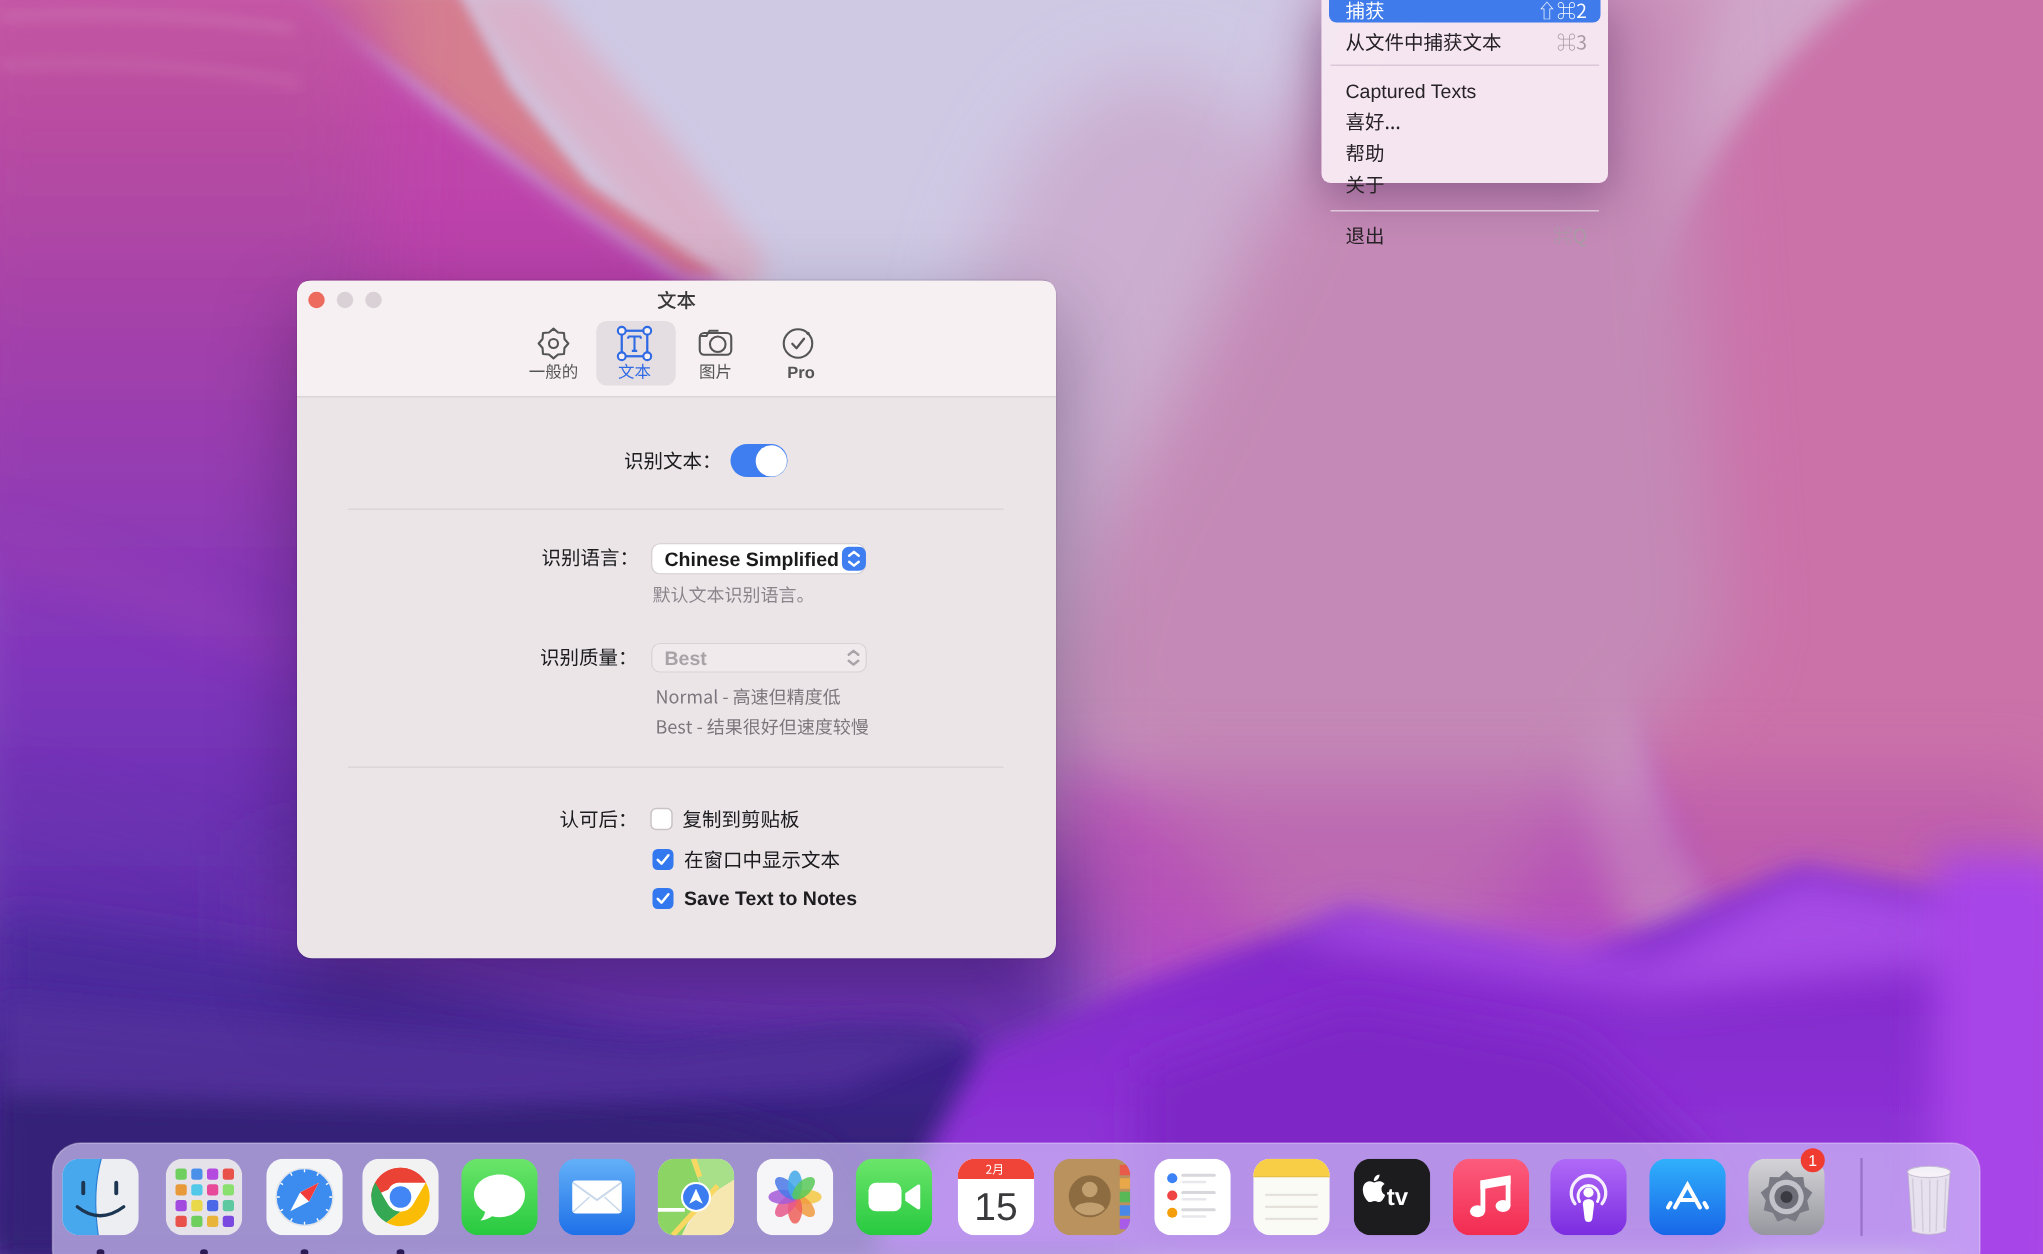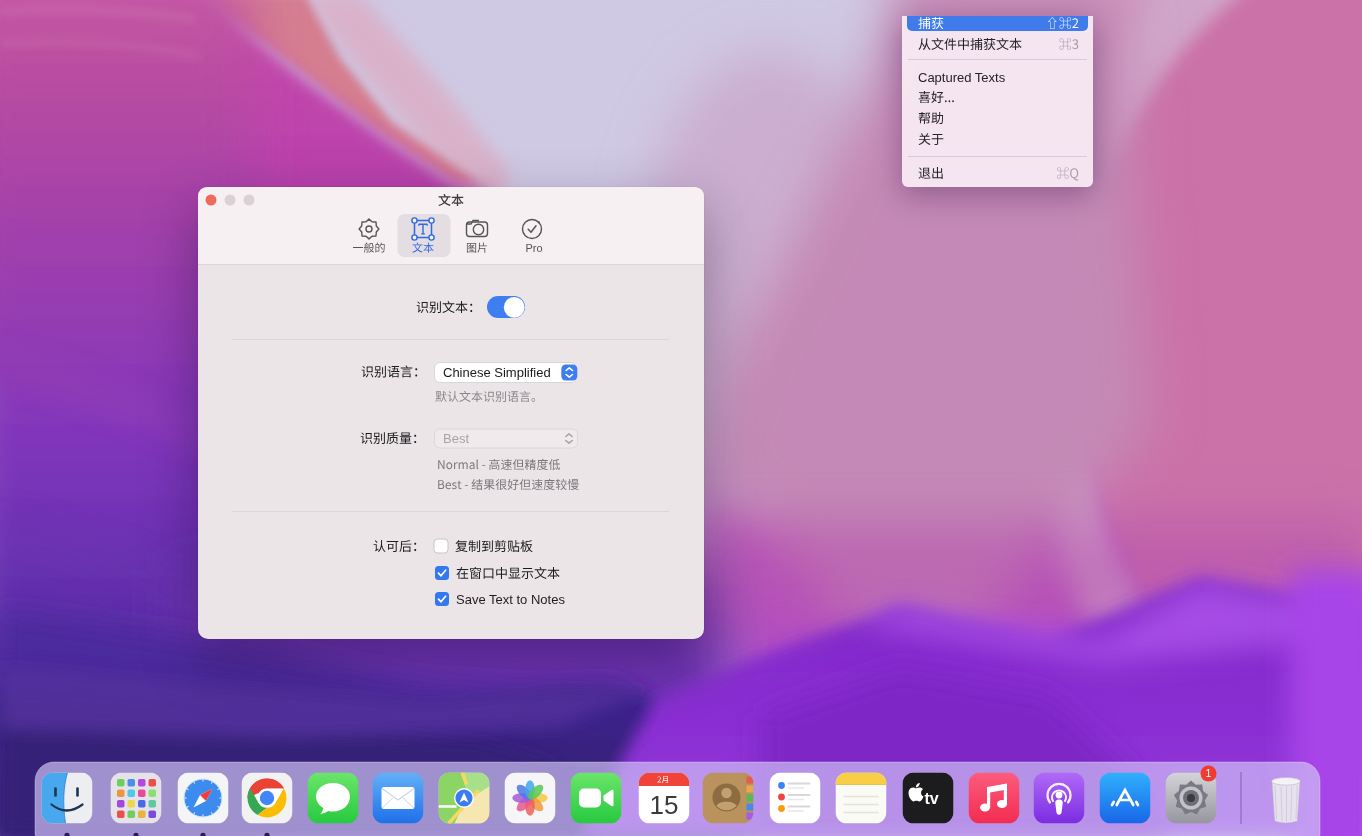--- a/index.html
+++ b/index.html
@@ -76,21 +76,21 @@
     <path d="M0,700 L300,726 L480,742 L550,762 L600,836 L0,836 Z" fill="#342078" filter="url(#b8)"></path>
 <path d="M0,664 L430,700 L560,687 L645,691 L560,726 L300,738 L0,730 Z" fill="#55319e" filter="url(#b8)" opacity="0.85"></path>
 <rect x="690" y="520" width="680" height="110" fill="#b54fae" filter="url(#b25)" opacity="0.55"></rect>
 <path d="M580,836 L655,700 L758,656 L900,606 L1050,638 L1200,578 L1362,606 L1362,836 Z" fill="url(#gbr)" filter="url(#b8)"></path>
 <path d="M760,715 L900,668 L1050,695 L1130,770 L1170,836 L760,836 Z" fill="#7e28c6" filter="url(#b14)"></path>
     <path d="M855,624 L900,606 L1000,624 L1100,640 L1200,582 L1290,599 L1362,606 L1362,638 L1100,664 Z" fill="#aa50e8" filter="url(#b14)" opacity="0.9"></path>
     <path d="M0,355 Q100,380 198,428 L198,446 Q100,398 0,373 Z" fill="#a044b4" filter="url(#b14)" opacity="0.5"></path>
     <path d="M0,515 Q100,540 198,582 L198,600 Q100,558 0,533 Z" fill="#6c34ae" filter="url(#b14)" opacity="0.5"></path>
 <rect x="1290" y="570" width="90" height="300" fill="#a845e8" filter="url(#b14)"></rect>
 </svg>
-<div style="position:absolute;left:198px;top:187px;width:506px;height:452px;border-radius:10px;box-shadow:0 22px 55px rgba(22,8,45,0.36), 0 0 1px rgba(0,0,0,0.3);">
+<div style="position:absolute;left:198px;top:187px;width:506px;height:452px;border-radius:10px;box-shadow:0 22px 55px rgba(22,8,45,0.36), 0 0 1px rgba(0,0,0,0.3);font-weight:bold;">
 <svg width="506" height="452" viewBox="0 0 506 452" style="position:absolute;font-family:'Liberation Sans',sans-serif">
       <rect x="0" y="0" width="506" height="452" rx="10" fill="#ebe5e8"></rect>
 <path d="M0,10 Q0,0 10,0 L496,0 Q506,0 506,10 L506,77 L0,77 Z" fill="#f6f0f2"></path>
 <line x1="0" y1="77.5" x2="506" y2="77.5" stroke="#dcd5d8"></line>
 <circle cx="13" cy="13" r="5.5" fill="#ed6a5f"></circle>
 <circle cx="32" cy="13" r="5.5" fill="#d9d1d5"></circle>
 <circle cx="51" cy="13" r="5.5" fill="#d9d1d5"></circle>
 <path d="M418 823C446 775 474 712 486 671H48V579H204C261 432 336 305 433 201C326 113 193 51 31 7C50 -15 79 -59 90 -82C254 -31 391 38 503 133C612 38 746 -33 908 -77C923 -50 951 -10 972 11C816 49 685 115 577 202C672 303 746 427 800 579H957V671H503L592 699C579 741 547 805 518 853ZM505 267C418 356 350 461 302 579H693C648 454 586 352 505 267ZM1449 544V191H1230C1314 288 1386 411 1437 544ZM1549 544H1559C1609 412 1680 288 1765 191H1549ZM1449 844V641H1062V544H1340C1272 382 1158 228 1031 147C1054 129 1085 94 1101 71C1145 103 1187 142 1226 187V95H1449V-84H1549V95H1772V183C1810 141 1850 104 1893 74C1910 100 1944 137 1968 157C1838 235 1723 385 1655 544H1940V641H1549V844Z" transform="matrix(0.013 0 0 -0.013 240.00 18.00)" fill="#3a3a3a"></path>
 <rect x="199.5" y="27" width="53" height="43" rx="7" fill="#e4dde1"></rect>
 <path d="M171.0,32.1 L174.0,34.7 L178.0,35.0 L178.3,39.0 L180.9,42.0 L178.3,45.0 L178.0,49.0 L174.0,49.3 L171.0,51.9 L168.0,49.3 L164.0,49.0 L163.7,45.0 L161.1,42.0 L163.7,39.0 L164.0,35.0 L168.0,34.7 Z" stroke="#555" stroke-width="1.4" fill="none" stroke-linejoin="round"></path>
@@ -134,21 +134,21 @@
 <rect x="236" y="352" width="14" height="14" rx="3.5" fill="#ffffff" stroke="#c9c3c6" stroke-width="1"></rect>
 <path d="M288 442H753V374H288ZM288 559H753V493H288ZM213 614V319H325C268 243 180 173 93 127C109 115 135 90 147 78C187 102 229 132 269 166C311 123 362 85 422 54C301 18 165 -3 33 -13C45 -30 58 -61 62 -80C214 -65 372 -36 508 15C628 -32 769 -60 920 -72C930 -53 947 -23 963 -6C830 2 705 21 596 52C688 97 766 155 818 228L771 259L759 255H358C375 275 391 296 405 317L399 319H831V614ZM267 840C220 741 134 649 48 590C63 576 86 545 96 530C148 570 201 622 246 680H902V743H292C308 768 323 793 335 819ZM700 197C650 151 583 113 505 83C430 113 367 151 320 197ZM1676 748V194H1747V748ZM1854 830V23C1854 7 1849 2 1834 2C1815 1 1759 1 1700 3C1710 -20 1721 -55 1725 -76C1800 -76 1855 -74 1885 -62C1916 -48 1928 -26 1928 24V830ZM1142 816C1121 719 1087 619 1041 552C1060 545 1093 532 1108 524C1125 553 1142 588 1158 627H1289V522H1045V453H1289V351H1091V2H1159V283H1289V-79H1361V283H1500V78C1500 67 1497 64 1486 64C1475 63 1442 63 1400 65C1409 46 1418 19 1421 -1C1476 -1 1515 0 1538 11C1563 23 1569 42 1569 76V351H1361V453H1604V522H1361V627H1565V696H1361V836H1289V696H1183C1194 730 1204 766 1212 802ZM2641 754V148H2711V754ZM2839 824V37C2839 20 2834 15 2817 15C2800 14 2745 14 2686 16C2698 -4 2710 -38 2714 -59C2787 -59 2840 -57 2871 -44C2901 -32 2912 -10 2912 37V824ZM2062 42 2079 -30C2211 -4 2401 32 2579 67L2575 133L2365 94V251H2565V318H2365V425H2294V318H2097V251H2294V82ZM2119 439C2143 450 2180 454 2493 484C2507 461 2519 440 2528 422L2585 460C2556 517 2490 608 2434 675L2379 643C2404 613 2430 577 2454 543L2198 521C2239 575 2280 642 2314 708H2585V774H2071V708H2230C2198 637 2157 573 2142 554C2125 530 2110 513 2094 510C2103 490 2114 455 2119 439ZM3596 617V359H3661V617ZM3788 643V334C3788 323 3786 320 3774 320C3762 319 3726 319 3684 320C3692 305 3701 283 3705 267C3760 267 3799 267 3823 275C3848 284 3855 299 3855 333V643ZM3686 843C3671 813 3644 770 3621 739H3322L3366 751C3354 778 3328 816 3305 844L3236 827C3258 801 3281 764 3293 739H3064V680H3938V739H3699C3719 765 3741 795 3760 826ZM3084 228V166H3409C3373 64 3289 8 3050 -20C3063 -35 3080 -65 3086 -83C3351 -46 3447 29 3486 166H3798C3786 59 3772 12 3754 -4C3745 -11 3735 -12 3713 -12C3693 -12 3631 -12 3570 -6C3583 -25 3591 -52 3593 -71C3654 -75 3712 -76 3742 -74C3774 -72 3794 -67 3814 -49C3842 -22 3858 43 3875 197C3876 207 3878 228 3878 228ZM3418 578V520H3200V578ZM3136 628V272H3200V368H3418V332C3418 323 3415 320 3406 320C3397 319 3368 319 3335 320C3342 306 3350 287 3354 272C3400 272 3433 272 3455 281C3476 289 3482 302 3482 332V628ZM3418 474V414H3200V474ZM4223 652V373C4223 246 4211 68 4037 -32C4052 -44 4073 -67 4082 -81C4268 35 4289 226 4289 373V652ZM4268 127C4308 71 4355 -6 4375 -53L4433 -14C4410 31 4361 105 4322 160ZM4086 785V177H4148V717H4364V179H4430V785ZM4484 360V-80H4551V-32H4859V-76H4928V360H4715V569H4960V640H4715V840H4645V360ZM4551 38V290H4859V38ZM5197 840V647H5058V577H5191C5159 439 5097 278 5032 197C5045 179 5063 145 5071 125C5117 193 5163 305 5197 421V-79H5267V456C5294 405 5326 342 5339 309L5385 366C5368 396 5292 512 5267 546V577H5387V647H5267V840ZM5879 821C5778 779 5585 755 5428 746V502C5428 343 5418 118 5306 -40C5323 -48 5354 -70 5368 -82C5477 75 5499 309 5501 476H5531C5561 351 5604 238 5664 144C5600 70 5524 16 5440 -19C5456 -33 5476 -62 5486 -80C5569 -41 5644 12 5708 82C5764 11 5833 -45 5915 -82C5927 -62 5950 -32 5967 -18C5883 15 5813 70 5756 141C5829 241 5883 370 5911 533L5864 547L5851 544H5501V685C5651 695 5823 718 5929 761ZM5827 476C5802 370 5762 280 5710 204C5661 283 5624 376 5598 476Z" transform="matrix(0.013 0 0 -0.013 257.00 364.00)" fill="#1d1d1f"></path>
 <rect x="237" y="379" width="14" height="14" rx="3.5" fill="#3478f0"></rect>
 <path d="M240.5,386.2 L243,388.8 L247.6,383.2" stroke="#fff" stroke-width="1.7" fill="none" stroke-linecap="round" stroke-linejoin="round"></path>
 <path d="M391 840C377 789 359 736 338 685H63V613H305C241 485 153 366 38 286C50 269 69 237 77 217C119 247 158 281 193 318V-76H268V407C315 471 356 541 390 613H939V685H421C439 730 455 776 469 821ZM598 561V368H373V298H598V14H333V-56H938V14H673V298H900V368H673V561ZM1371 673C1293 611 1182 561 1086 534L1125 476C1230 508 1342 568 1426 637ZM1576 631C1679 587 1810 516 1874 469L1923 518C1854 566 1722 632 1622 674ZM1432 573C1417 543 1391 503 1367 471H1164V-82H1239V-40H1769V-76H1847V471H1446C1468 497 1491 527 1511 557ZM1239 17V414H1769V17ZM1365 219C1405 203 1448 183 1490 162C1427 124 1352 97 1277 82C1289 69 1303 48 1310 33C1394 54 1476 86 1546 133C1598 104 1644 75 1675 51L1714 94C1684 117 1641 143 1594 169C1641 209 1679 258 1705 318L1665 337L1654 335H1427C1437 352 1446 369 1454 386L1395 395C1373 346 1332 288 1274 244C1288 237 1308 220 1319 208C1348 232 1373 259 1394 286H1623C1602 252 1573 222 1540 196C1494 219 1446 240 1402 257ZM1426 826C1438 805 1450 779 1461 755H1077V597H1152V695H1844V601H1922V755H1551C1538 784 1520 818 1504 845ZM2127 735V-55H2205V30H2796V-51H2876V735ZM2205 107V660H2796V107ZM3458 840V661H3096V186H3171V248H3458V-79H3537V248H3825V191H3902V661H3537V840ZM3171 322V588H3458V322ZM3825 322H3537V588H3825ZM4244 570H4757V466H4244ZM4244 731H4757V628H4244ZM4171 791V405H4833V791ZM4820 330C4787 266 4727 180 4682 126L4740 97C4786 151 4842 230 4885 300ZM4124 297C4165 233 4213 145 4236 93L4297 123C4275 174 4224 260 4183 322ZM4571 365V39H4423V365H4352V39H4040V-33H4960V39H4643V365ZM5234 351C5191 238 5117 127 5035 56C5054 46 5088 24 5104 11C5183 88 5262 207 5311 330ZM5684 320C5756 224 5832 94 5859 10L5934 44C5904 129 5826 255 5753 349ZM5149 766V692H5853V766ZM5060 523V449H5461V19C5461 3 5455 -1 5437 -2C5418 -3 5352 -3 5284 0C5296 -23 5308 -56 5311 -79C5400 -79 5459 -78 5494 -66C5530 -53 5542 -31 5542 18V449H5941V523ZM6423 823C6453 774 6485 707 6497 666L6580 693C6566 734 6531 799 6501 847ZM6050 664V590H6206C6265 438 6344 307 6447 200C6337 108 6202 40 6036 -7C6051 -25 6075 -60 6083 -78C6250 -24 6389 48 6502 146C6615 46 6751 -28 6915 -73C6928 -52 6950 -20 6967 -4C6807 36 6671 107 6560 201C6661 304 6738 432 6796 590H6954V664ZM6504 253C6410 348 6336 462 6284 590H6711C6661 455 6592 344 6504 253ZM7460 839V629H7065V553H7367C7294 383 7170 221 7037 140C7055 125 7080 98 7092 79C7237 178 7366 357 7444 553H7460V183H7226V107H7460V-80H7539V107H7772V183H7539V553H7553C7629 357 7758 177 7906 81C7920 102 7946 131 7965 146C7826 226 7700 384 7628 553H7937V629H7539V839Z" transform="matrix(0.013 0 0 -0.013 258.00 391.00)" fill="#1d1d1f"></path>
 <rect x="237" y="405" width="14" height="14" rx="3.5" fill="#3478f0"></rect>
 <path d="M240.5,412.2 L243,414.8 L247.6,409.2" stroke="#fff" stroke-width="1.7" fill="none" stroke-linecap="round" stroke-linejoin="round"></path>
 <text x="258" y="416.5" font-size="13" fill="#1d1d1f">Save Text to Notes</text>
     </svg>
   </div>
-<div style="position:absolute;left:902px;top:0;width:191px;height:171px;background:rgba(247,233,242,0.96);border-radius:0 0 6px 6px;box-shadow:0 8px 30px rgba(40,10,60,0.35);margin-top:16px;">
+<div style="position:absolute;left:881px;top:0;width:191px;height:122px;background:rgba(247,233,242,0.96);border-radius:0 0 6px 6px;box-shadow:0 8px 30px rgba(40,10,60,0.35);">
 <svg width="191" height="171" viewBox="0 0 191 171" style="position:absolute;font-family:'Liberation Sans',sans-serif">
       <rect x="5" y="-6" width="181" height="21" rx="5" fill="#3f7bea"></rect>
 <path d="M733 783C783 756 851 717 888 691H691V840H621V691H373V622H621V525H400V-78H469V127H621V-70H691V127H856V-3C856 -15 853 -19 841 -19C828 -20 790 -20 746 -19C754 -36 762 -62 765 -79C827 -80 869 -79 894 -69C919 -58 927 -40 927 -3V525H691V622H948V691H897L931 741C893 765 821 804 769 830ZM856 457V358H691V457ZM621 457V358H469V457ZM469 294H621V191H469ZM856 294V191H691V294ZM181 840V639H42V568H181V350C124 334 71 319 28 308L44 235L181 276V7C181 -8 175 -12 162 -12C149 -13 108 -13 62 -12C72 -32 82 -62 85 -80C151 -80 192 -78 218 -67C244 -55 253 -35 253 7V299L376 337L366 404L253 371V568H365V639H253V840ZM1709 554C1761 518 1819 465 1846 427L1900 468C1872 506 1812 557 1760 590ZM1608 596V448L1607 413H1373V343H1601C1584 220 1527 78 1345 -34C1364 -47 1388 -66 1401 -82C1551 11 1621 125 1653 238C1704 94 1784 -17 1904 -78C1914 -59 1937 -32 1954 -18C1815 43 1729 176 1685 343H1942V413H1678V448V596ZM1633 840V760H1373V840H1299V760H1062V692H1299V610H1373V692H1633V615H1707V692H1942V760H1707V840ZM1325 590C1304 566 1278 541 1248 517C1221 548 1186 578 1143 606L1094 566C1136 538 1168 509 1193 478C1146 447 1093 418 1041 396C1055 383 1076 361 1086 346C1135 368 1184 395 1230 425C1246 396 1257 365 1264 334C1215 265 1119 190 1039 156C1055 142 1074 117 1084 99C1148 134 1221 192 1275 251L1276 211C1276 109 1268 38 1244 9C1236 -1 1227 -6 1213 -7C1191 -10 1153 -10 1108 -7C1121 -26 1130 -53 1131 -74C1172 -76 1209 -76 1242 -70C1264 -67 1282 -57 1295 -42C1335 5 1346 93 1346 207C1346 296 1337 384 1287 465C1325 494 1359 525 1386 556Z" transform="matrix(0.013 0 0 -0.013 16.00 12.00)" fill="#ffffff"></path>
 <path d="M334 -70H666V454H841V455L500 845L159 455V454H334ZM629 491V-33H371V491H241V493L500 789L759 493V491ZM1636 670C1636 591 1636 555 1636 555C1530 555 1470 555 1364 555C1364 555 1364 591 1364 670C1364 755 1295 824 1209 824C1124 824 1055 755 1055 670C1055 584 1124 515 1209 515C1288 515 1324 515 1324 515C1324 409 1324 351 1324 245C1324 245 1288 245 1209 245C1124 245 1055 176 1055 90C1055 5 1124 -64 1209 -64C1295 -64 1364 5 1364 90C1364 169 1364 205 1364 205C1470 205 1530 205 1636 205C1636 205 1636 169 1636 90C1636 5 1705 -64 1791 -64C1876 -64 1945 5 1945 90C1945 176 1876 245 1791 245C1712 245 1676 245 1676 245C1676 351 1676 409 1676 515C1676 515 1712 515 1791 515C1876 515 1945 584 1945 670C1945 755 1876 824 1791 824C1705 824 1636 755 1636 670ZM1095 670C1095 733 1146 784 1209 784C1272 784 1324 733 1324 670C1324 591 1324 555 1324 555C1324 555 1288 555 1209 555C1146 555 1095 606 1095 670ZM1676 670C1676 733 1728 784 1791 784C1854 784 1905 733 1905 670C1905 606 1854 555 1791 555C1712 555 1676 555 1676 555C1676 555 1676 591 1676 670ZM1364 515H1636C1636 409 1636 351 1636 245C1530 245 1470 245 1364 245C1364 351 1364 409 1364 515ZM1095 90C1095 154 1146 205 1209 205C1288 205 1324 205 1324 205C1324 205 1324 169 1324 90C1324 27 1272 -24 1209 -24C1146 -24 1095 27 1095 90ZM1791 205C1854 205 1905 154 1905 90C1905 27 1854 -24 1791 -24C1728 -24 1676 27 1676 90C1676 169 1676 205 1676 205C1676 205 1712 205 1791 205ZM2044 0H2505V79H2302C2265 79 2220 75 2182 72C2354 235 2470 384 2470 531C2470 661 2387 746 2256 746C2163 746 2099 704 2040 639L2093 587C2134 636 2185 672 2245 672C2336 672 2380 611 2380 527C2380 401 2274 255 2044 54Z" transform="matrix(0.013 0 0 -0.013 143.78 12.00)" fill="#ffffff"></path>
 <path d="M261 818C246 447 206 149 41 -26C61 -38 101 -65 113 -78C215 43 271 204 303 402C364 321 423 227 454 163L511 216C474 294 392 411 318 500C330 597 337 702 343 814ZM646 819C624 434 571 144 371 -23C391 -35 430 -62 443 -75C553 28 620 164 663 333C707 187 781 28 903 -68C916 -46 942 -14 959 0C806 105 728 320 694 488C709 588 719 697 727 815ZM1423 823C1453 774 1485 707 1497 666L1580 693C1566 734 1531 799 1501 847ZM1050 664V590H1206C1265 438 1344 307 1447 200C1337 108 1202 40 1036 -7C1051 -25 1075 -60 1083 -78C1250 -24 1389 48 1502 146C1615 46 1751 -28 1915 -73C1928 -52 1950 -20 1967 -4C1807 36 1671 107 1560 201C1661 304 1738 432 1796 590H1954V664ZM1504 253C1410 348 1336 462 1284 590H1711C1661 455 1592 344 1504 253ZM2317 341V268H2604V-80H2679V268H2953V341H2679V562H2909V635H2679V828H2604V635H2470C2483 680 2494 728 2504 775L2432 790C2409 659 2367 530 2309 447C2327 438 2359 420 2373 409C2400 451 2425 504 2446 562H2604V341ZM2268 836C2214 685 2126 535 2032 437C2045 420 2067 381 2075 363C2107 397 2137 437 2167 480V-78H2239V597C2277 667 2311 741 2339 815ZM3458 840V661H3096V186H3171V248H3458V-79H3537V248H3825V191H3902V661H3537V840ZM3171 322V588H3458V322ZM3825 322H3537V588H3825ZM4733 783C4783 756 4851 717 4888 691H4691V840H4621V691H4373V622H4621V525H4400V-78H4469V127H4621V-70H4691V127H4856V-3C4856 -15 4853 -19 4841 -19C4828 -20 4790 -20 4746 -19C4754 -36 4762 -62 4765 -79C4827 -80 4869 -79 4894 -69C4919 -58 4927 -40 4927 -3V525H4691V622H4948V691H4897L4931 741C4893 765 4821 804 4769 830ZM4856 457V358H4691V457ZM4621 457V358H4469V457ZM4469 294H4621V191H4469ZM4856 294V191H4691V294ZM4181 840V639H4042V568H4181V350C4124 334 4071 319 4028 308L4044 235L4181 276V7C4181 -8 4175 -12 4162 -12C4149 -13 4108 -13 4062 -12C4072 -32 4082 -62 4085 -80C4151 -80 4192 -78 4218 -67C4244 -55 4253 -35 4253 7V299L4376 337L4366 404L4253 371V568H4365V639H4253V840ZM5709 554C5761 518 5819 465 5846 427L5900 468C5872 506 5812 557 5760 590ZM5608 596V448L5607 413H5373V343H5601C5584 220 5527 78 5345 -34C5364 -47 5388 -66 5401 -82C5551 11 5621 125 5653 238C5704 94 5784 -17 5904 -78C5914 -59 5937 -32 5954 -18C5815 43 5729 176 5685 343H5942V413H5678V448V596ZM5633 840V760H5373V840H5299V760H5062V692H5299V610H5373V692H5633V615H5707V692H5942V760H5707V840ZM5325 590C5304 566 5278 541 5248 517C5221 548 5186 578 5143 606L5094 566C5136 538 5168 509 5193 478C5146 447 5093 418 5041 396C5055 383 5076 361 5086 346C5135 368 5184 395 5230 425C5246 396 5257 365 5264 334C5215 265 5119 190 5039 156C5055 142 5074 117 5084 99C5148 134 5221 192 5275 251L5276 211C5276 109 5268 38 5244 9C5236 -1 5227 -6 5213 -7C5191 -10 5153 -10 5108 -7C5121 -26 5130 -53 5131 -74C5172 -76 5209 -76 5242 -70C5264 -67 5282 -57 5295 -42C5335 5 5346 93 5346 207C5346 296 5337 384 5287 465C5325 494 5359 525 5386 556ZM6423 823C6453 774 6485 707 6497 666L6580 693C6566 734 6531 799 6501 847ZM6050 664V590H6206C6265 438 6344 307 6447 200C6337 108 6202 40 6036 -7C6051 -25 6075 -60 6083 -78C6250 -24 6389 48 6502 146C6615 46 6751 -28 6915 -73C6928 -52 6950 -20 6967 -4C6807 36 6671 107 6560 201C6661 304 6738 432 6796 590H6954V664ZM6504 253C6410 348 6336 462 6284 590H6711C6661 455 6592 344 6504 253ZM7460 839V629H7065V553H7367C7294 383 7170 221 7037 140C7055 125 7080 98 7092 79C7237 178 7366 357 7444 553H7460V183H7226V107H7460V-80H7539V107H7772V183H7539V553H7553C7629 357 7758 177 7906 81C7920 102 7946 131 7965 146C7826 226 7700 384 7628 553H7937V629H7539V839Z" transform="matrix(0.013 0 0 -0.013 16.00 33.00)" fill="#262226"></path>
 <path d="M636 670C636 591 636 555 636 555C530 555 470 555 364 555C364 555 364 591 364 670C364 755 295 824 209 824C124 824 55 755 55 670C55 584 124 515 209 515C288 515 324 515 324 515C324 409 324 351 324 245C324 245 288 245 209 245C124 245 55 176 55 90C55 5 124 -64 209 -64C295 -64 364 5 364 90C364 169 364 205 364 205C470 205 530 205 636 205C636 205 636 169 636 90C636 5 705 -64 791 -64C876 -64 945 5 945 90C945 176 876 245 791 245C712 245 676 245 676 245C676 351 676 409 676 515C676 515 712 515 791 515C876 515 945 584 945 670C945 755 876 824 791 824C705 824 636 755 636 670ZM95 670C95 733 146 784 209 784C272 784 324 733 324 670C324 591 324 555 324 555C324 555 288 555 209 555C146 555 95 606 95 670ZM676 670C676 733 728 784 791 784C854 784 905 733 905 670C905 606 854 555 791 555C712 555 676 555 676 555C676 555 676 591 676 670ZM364 515H636C636 409 636 351 636 245C530 245 470 245 364 245C364 351 364 409 364 515ZM95 90C95 154 146 205 209 205C288 205 324 205 324 205C324 205 324 169 324 90C324 27 272 -24 209 -24C146 -24 95 27 95 90ZM791 205C854 205 905 154 905 90C905 27 854 -24 791 -24C728 -24 676 27 676 90C676 169 676 205 676 205C676 205 712 205 791 205ZM1263 -13C1394 -13 1499 65 1499 196C1499 297 1430 361 1344 382V387C1422 414 1474 474 1474 563C1474 679 1384 746 1260 746C1176 746 1111 709 1056 659L1105 601C1147 643 1198 672 1257 672C1334 672 1381 626 1381 556C1381 477 1330 416 1178 416V346C1348 346 1406 288 1406 199C1406 115 1345 63 1257 63C1174 63 1119 103 1076 147L1029 88C1077 35 1149 -13 1263 -13Z" transform="matrix(0.013 0 0 -0.013 156.78 33.00)" fill="#a998a6"></path>
 <line x1="6" y1="43.5" x2="185" y2="43.5" stroke="#dcc6d8" stroke-width="1"></line>
 <text x="16" y="65.5" font-size="13" fill="#262226">Captured Texts</text>
 <path d="M269 485H731V405H269ZM180 162V-80H254V-48H749V-79H826V162ZM254 6V107H749V6ZM459 841V769H79V712H459V643H151V587H857V643H536V712H924V769H536V841ZM197 537V353H304L269 343C281 324 293 300 301 278H48V217H951V278H691C706 299 721 324 736 349L717 353H806V537ZM379 278C373 300 358 329 342 353H651C642 330 628 301 615 278ZM1064 292C1117 257 1174 214 1226 171C1173 83 1105 20 1026 -19C1042 -33 1064 -61 1073 -79C1157 -32 1227 32 1283 121C1325 82 1362 43 1386 10L1437 73C1410 108 1369 149 1321 190C1375 302 1410 445 1426 626L1380 638L1367 635H1221C1235 704 1247 773 1255 835L1181 840C1174 777 1162 706 1149 635H1041V565H1135C1113 462 1088 364 1064 292ZM1348 565C1333 436 1303 327 1262 238C1224 267 1185 295 1147 321C1167 392 1188 478 1207 565ZM1661 531V415H1429V344H1661V10C1661 -4 1656 -9 1640 -10C1624 -10 1569 -10 1510 -9C1520 -29 1533 -60 1537 -80C1616 -81 1664 -79 1695 -68C1727 -56 1738 -35 1738 9V344H1960V415H1738V513C1809 574 1881 658 1930 734L1878 771L1860 766H1474V697H1809C1769 639 1713 573 1661 531ZM2139 -13C2175 -13 2205 15 2205 56C2205 98 2175 126 2139 126C2102 126 2073 98 2073 56C2073 15 2102 -13 2139 -13ZM2417 -13C2453 -13 2483 15 2483 56C2483 98 2453 126 2417 126C2380 126 2351 98 2351 56C2351 15 2380 -13 2417 -13ZM2695 -13C2731 -13 2761 15 2761 56C2761 98 2731 126 2695 126C2658 126 2629 98 2629 56C2629 15 2658 -13 2695 -13Z" transform="matrix(0.013 0 0 -0.013 16.00 86.00)" fill="#262226"></path>
 <path d="M274 840V761H66V700H274V627H87V568H274V544C274 528 272 510 266 490H50V429H237C206 384 154 340 69 311C86 297 110 273 122 257C231 300 291 366 322 429H540V490H344C348 510 350 528 350 544V568H513V627H350V700H534V761H350V840ZM584 798V303H656V733H827C800 690 767 640 734 596C822 547 855 502 855 466C855 445 848 431 830 423C818 419 803 416 788 415C759 413 723 414 680 418C692 401 702 374 704 355C743 351 786 352 820 355C840 357 863 363 880 371C913 389 930 417 929 461C929 506 900 554 814 607C856 657 900 718 938 770L886 801L873 798ZM150 262V-26H226V194H458V-78H536V194H789V58C789 45 785 41 768 40C752 40 693 40 629 41C639 23 651 -4 655 -24C739 -24 792 -24 824 -13C856 -2 866 19 866 56V262H536V341H458V262ZM1633 840C1633 763 1633 686 1631 613H1466V542H1628C1614 300 1563 93 1371 -26C1389 -39 1414 -64 1426 -82C1630 52 1685 279 1700 542H1856C1847 176 1837 42 1811 11C1802 -1 1791 -4 1773 -4C1752 -4 1700 -3 1643 1C1656 -19 1664 -50 1666 -71C1719 -74 1773 -75 1804 -72C1836 -69 1857 -60 1876 -33C1909 10 1919 153 1929 576C1929 585 1929 613 1929 613H1703C1706 687 1706 763 1706 840ZM1034 95 1048 18C1168 46 1336 85 1494 122L1488 190L1433 178V791H1106V109ZM1174 123V295H1362V162ZM1174 509H1362V362H1174ZM1174 576V723H1362V576Z" transform="matrix(0.013 0 0 -0.013 16.00 107.00)" fill="#262226"></path>

